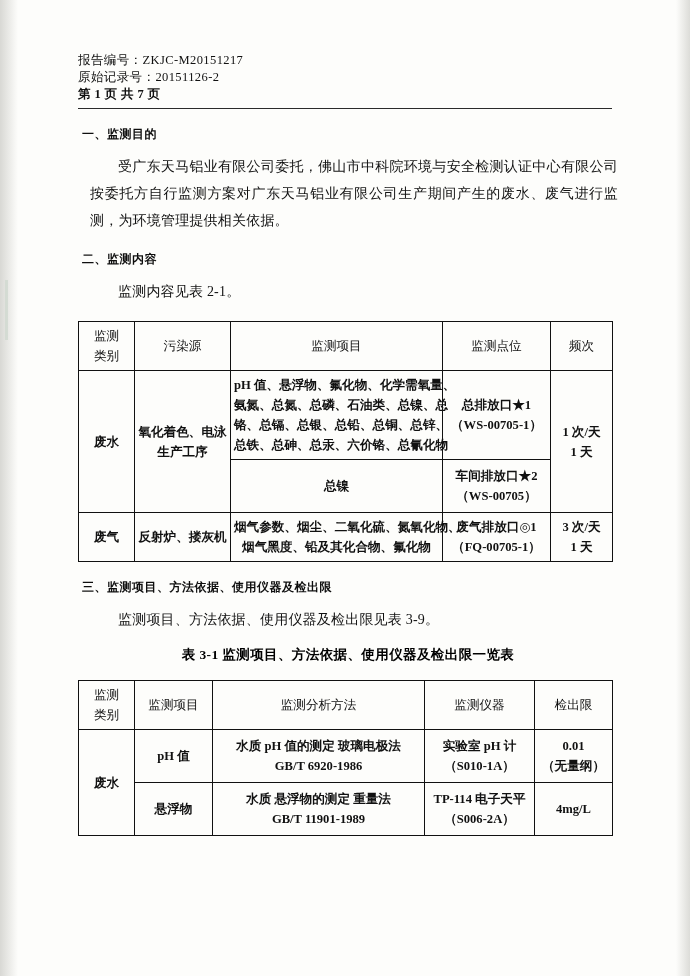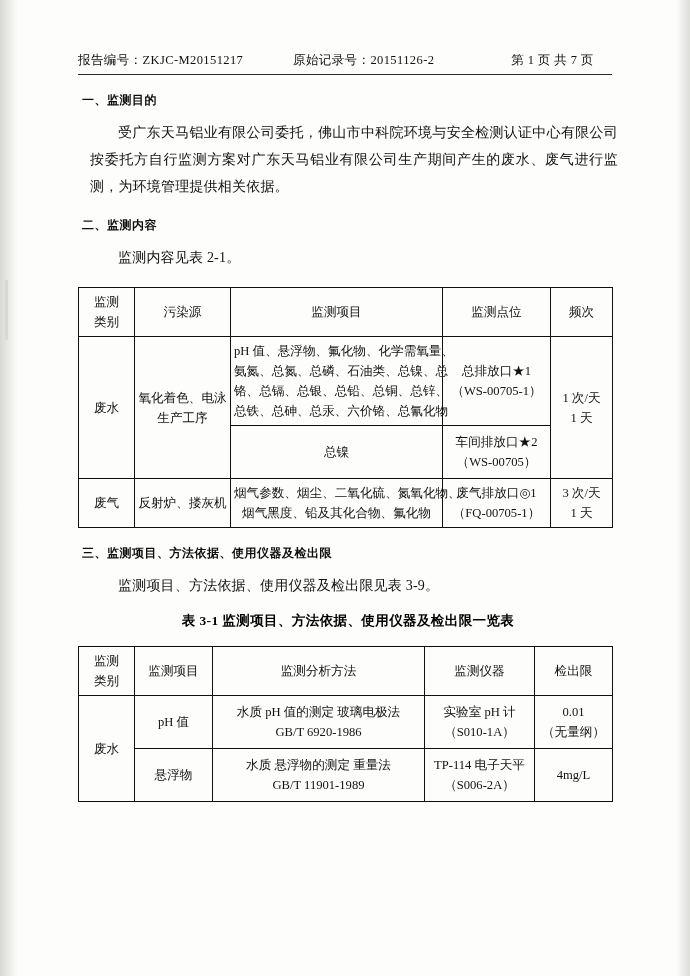--- a/index.html
+++ b/index.html
@@ -52,24 +52,25 @@
   }
   .hdr {
     display: flex;
     align-items: baseline;
     font-size: 12.5px;
     letter-spacing: .4px;
     color: #111;
     padding-bottom: 5px;
     border-bottom: 1px solid #2a2a2a;
     width: 534px;
+    flex-direction: column;
   }
   .hdr .h1 { width: 215px; }
   .hdr .h2 { width: 200px; }
-  .hdr .h3 { flex: 1; text-align: center; white-space: nowrap; }
+  .hdr .h3 { flex: 1; text-align: center; white-space: nowrap; font-weight: bold; }
   .sec-title {
     font-size: 12px;
     font-weight: bold;
     color: #0e0e0e;
     margin: 17px 0 10px 4px;
     letter-spacing: .5px;
   }
   .para {
     font-size: 14px;
     line-height: 27px;
@@ -92,21 +93,21 @@
     margin: 16px 0 4px 0;
     table-layout: fixed;
   }
   table.doc td, table.doc th {
     border: 1px solid #111;
     font-size: 12.6px;
     line-height: 20px;
     text-align: center;
     vertical-align: middle;
     padding: 4px 3px;
-    font-weight: normal;
+    font-weight: bold;
     color: #111;
   }
   table.doc th { font-weight: normal; }
   .cellline { display: block; white-space: nowrap; }
   .tall { height: 44px; }
 </style>
 </head>
 <body>
 
 <div class="page">

